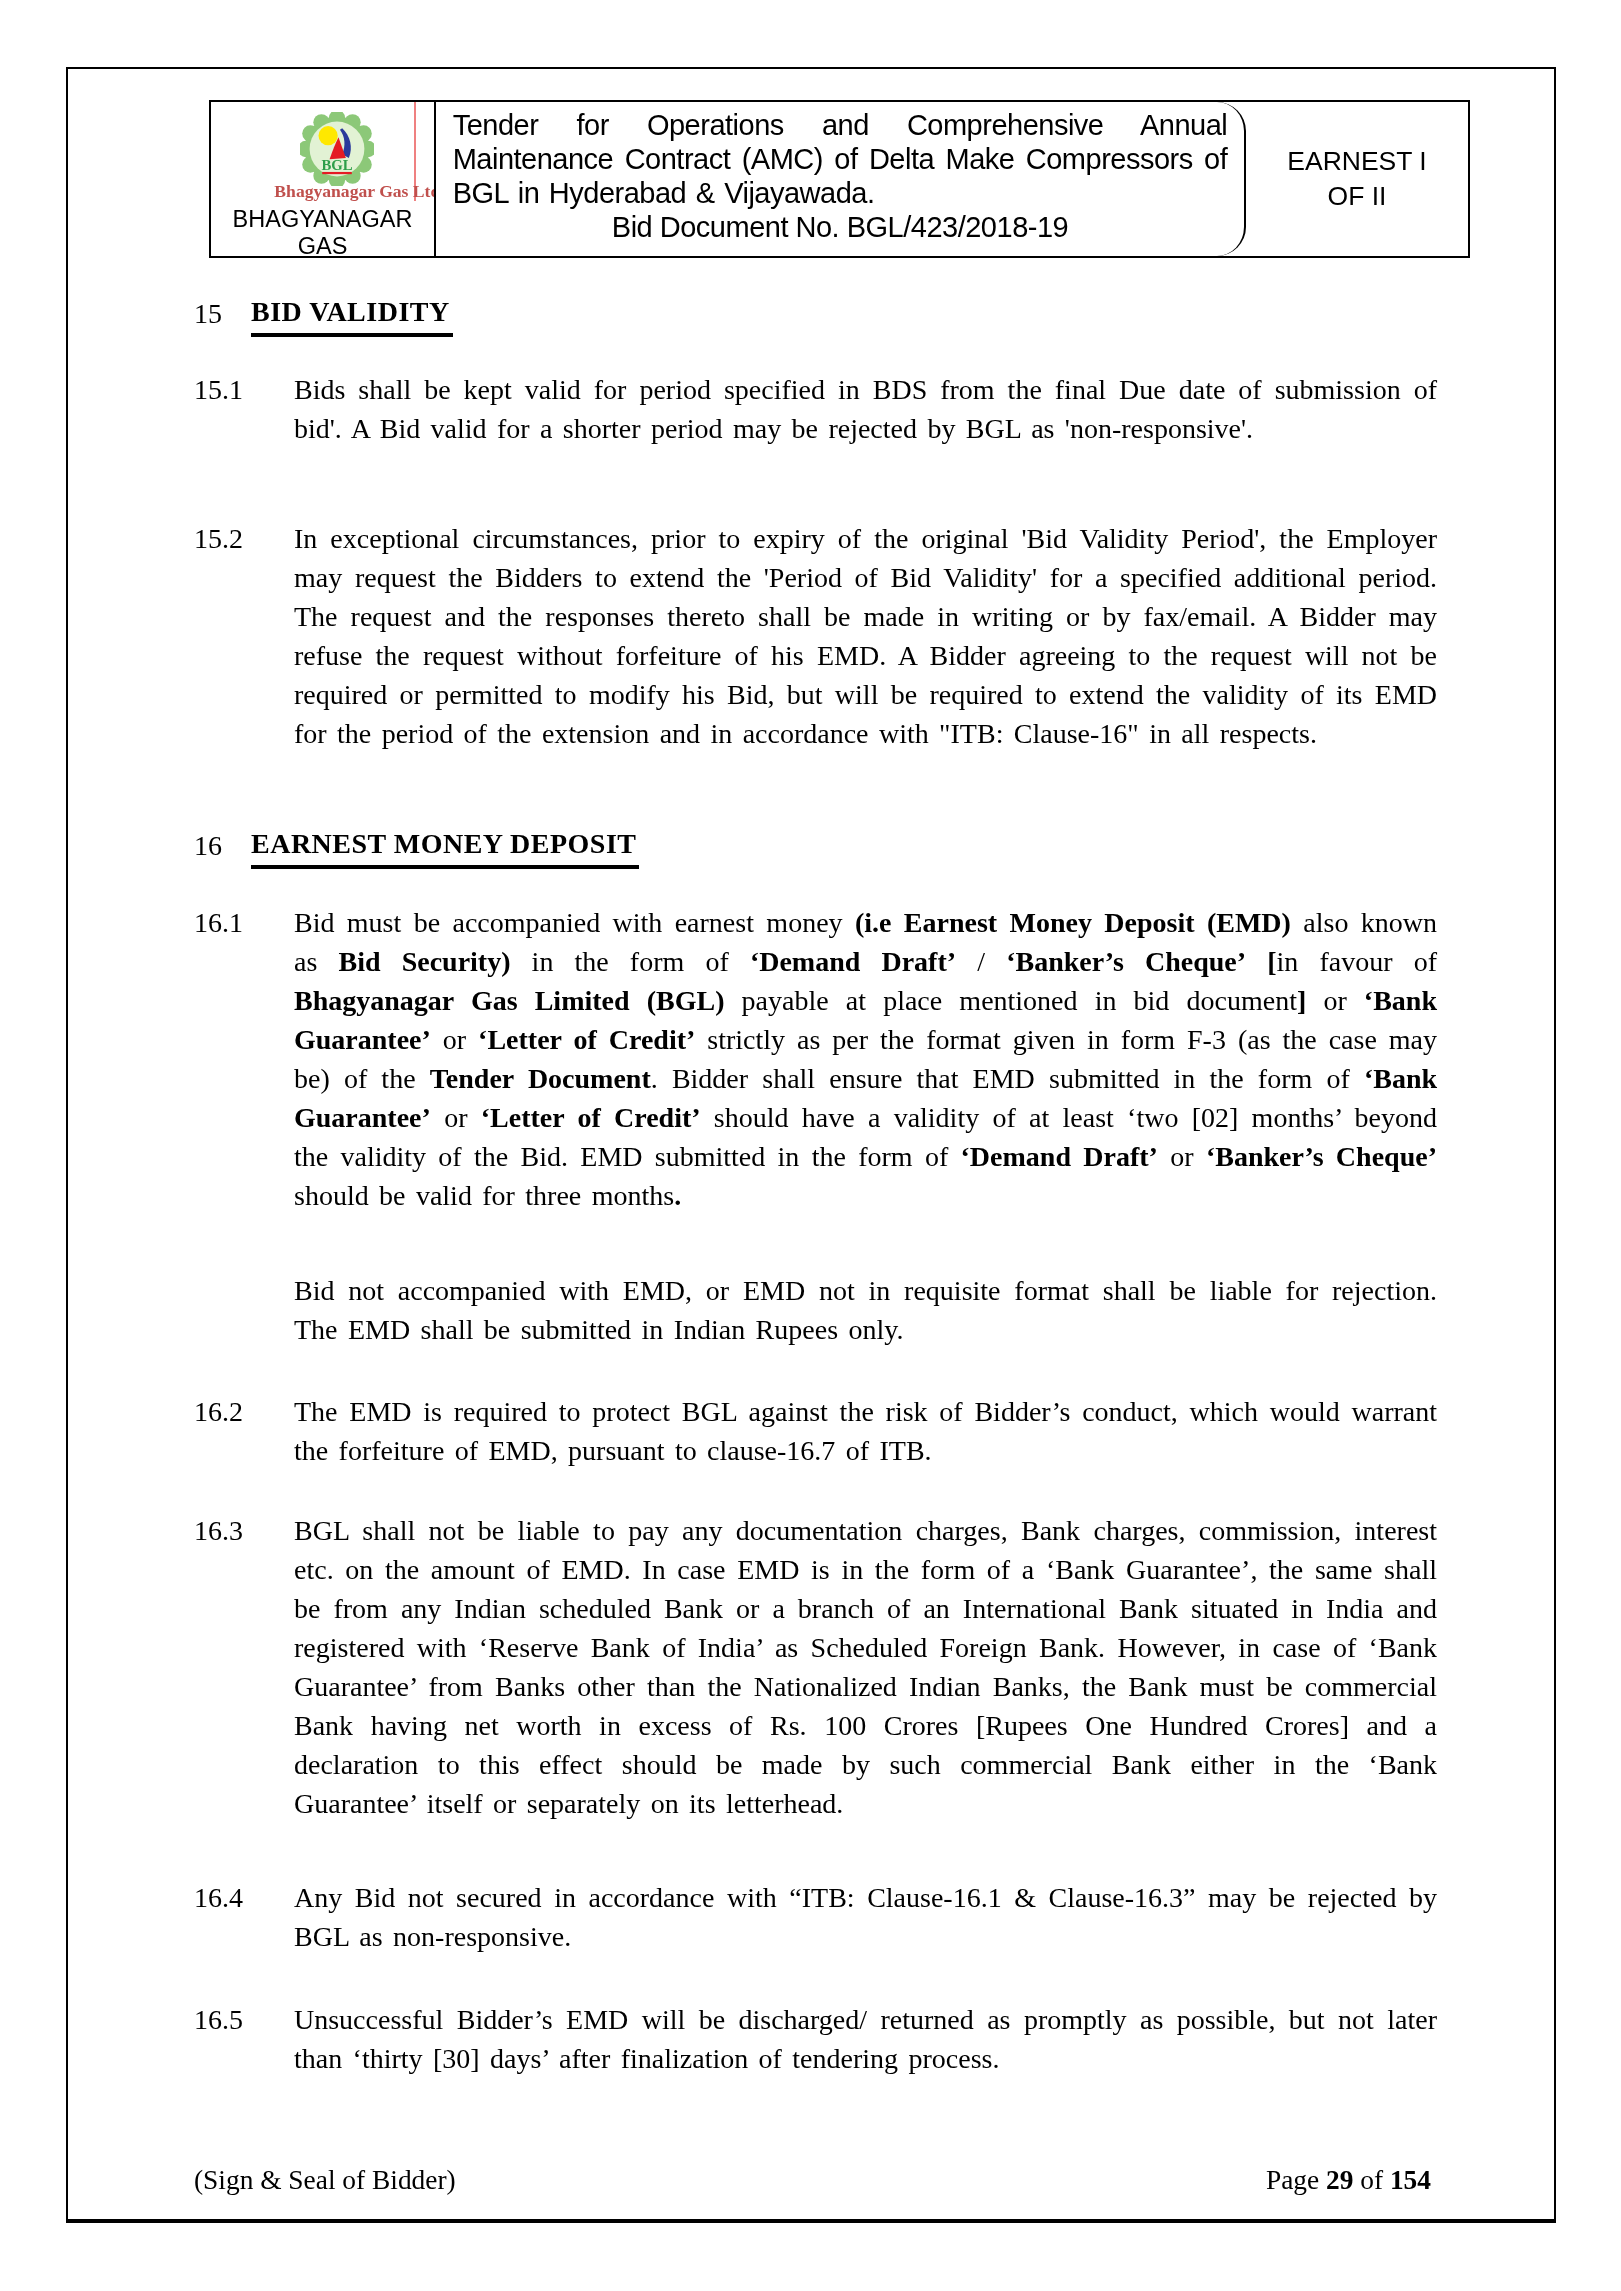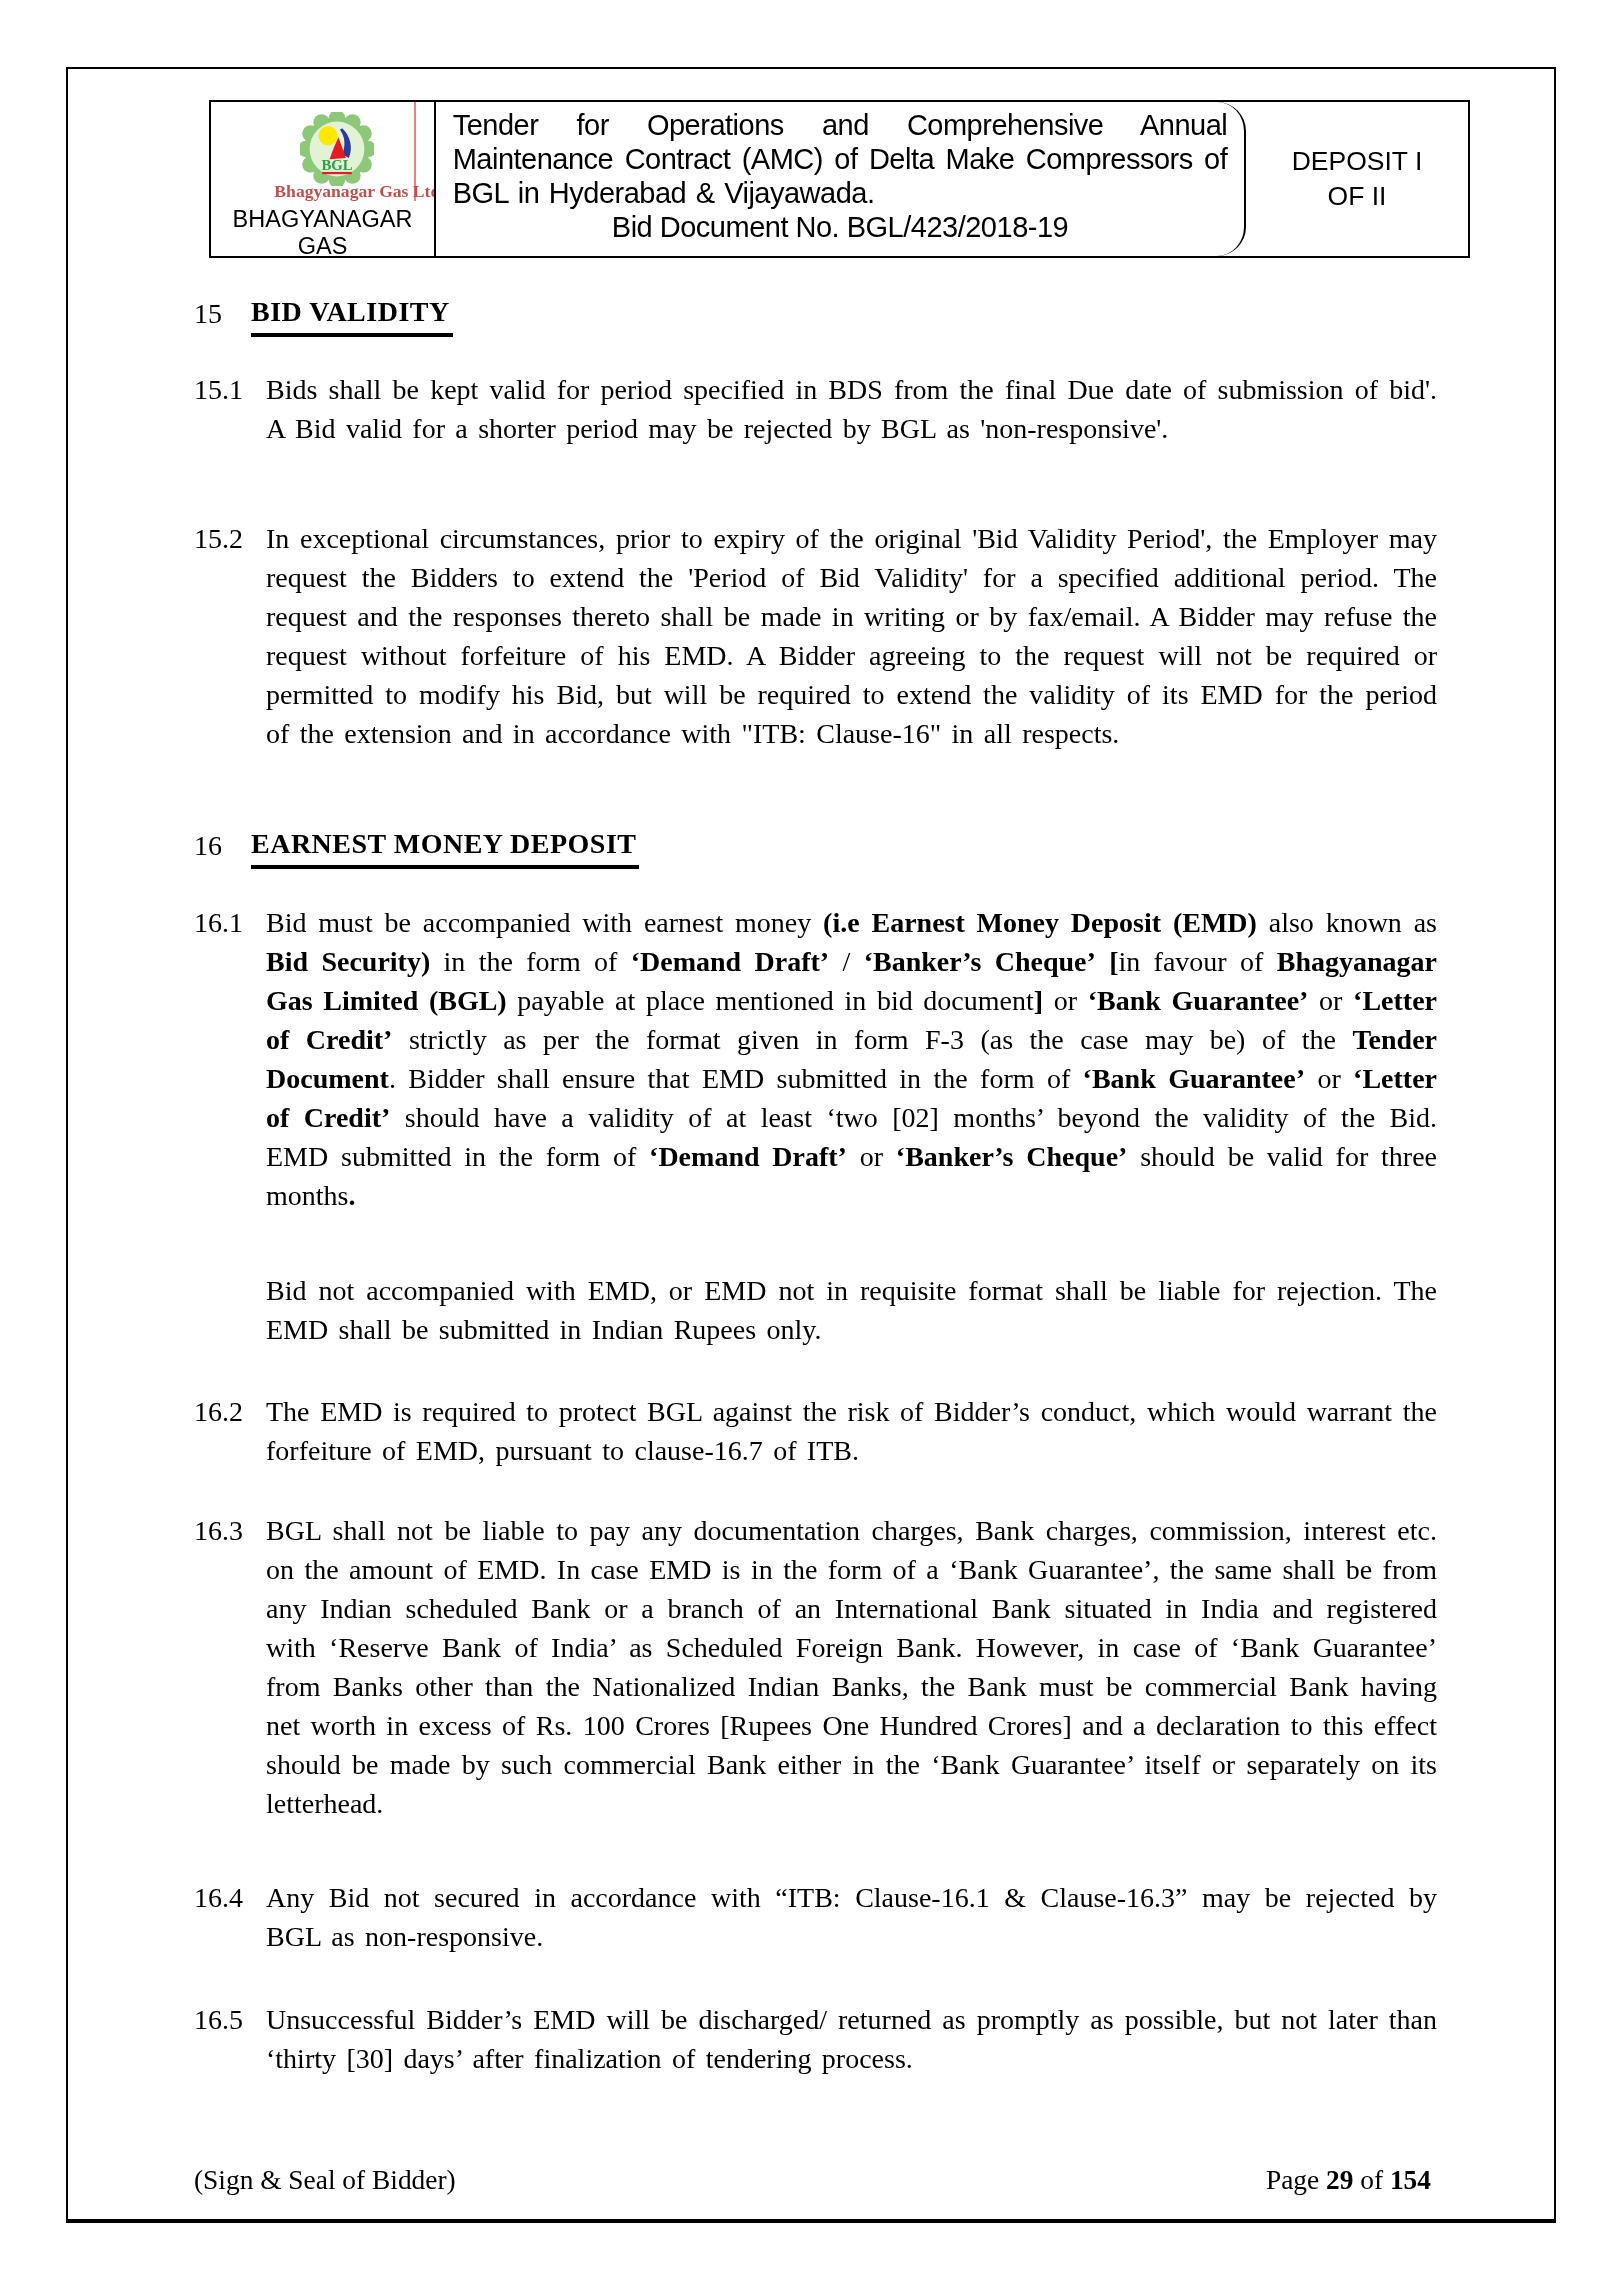--- a/index.html
+++ b/index.html
@@ -43,21 +43,21 @@
   .volume-line {
     font-family:"Liberation Sans", sans-serif; font-size:26.5px; line-height:35px; text-align:center;
   }
   
   .clause { position:absolute; left:194px; width:1243px; }
   .clause .num {
     position:absolute; left:0; top:0; font-size:28px; line-height:39px;
   }
   .clause .num.bold { font-weight:normal; }
   .clause .ptext {
-    margin-left:72px; font-size:28px; line-height:39px;
+    margin-left:100px; font-size:28px; line-height:39px;
     text-align:justify; word-spacing:3.4px;
   }
   .clause .h-text {
     display:inline-block; margin-left:57px; font-size:28px; line-height:35px; font-weight:bold;
     border-bottom:4.9px solid #000; padding:0 2.9px 3.9px 0; letter-spacing:0.5px;
   }
   .ptext b, .footer b { font-weight:bold; }
   
   .footer {
     position:absolute; left:194px; top:2162px; width:1237px;
@@ -101,21 +101,21 @@
       <div class="company-name">
         <div>BHAGYANAGAR GAS</div>
         <div>LIMITED</div>
       </div>
     </div>
     <div class="cell cell-title">
       <div class="title-par">Tender for Operations and Comprehensive Annual Maintenance Contract (AMC) of Delta Make Compressors of BGL in Hyderabad &amp; Vijayawada.</div>
       <div class="title-sub">Bid Document No. BGL/423/2018-19</div>
     </div>
     <div class="cell cell-volume">
-      <div class="volume-line">DEPOSIT I</div>
+      <div class="volume-line">EARNEST I</div>
       <div class="volume-line">OF II</div>
     </div>
   </div>
 
   <div class="clause heading" style="top:294px">
     <span class="num bold">15</span>
     <span class="h-text">BID VALIDITY</span>
   </div>
   <div class="clause" style="top:370px">
     <span class="num">15.1</span>

